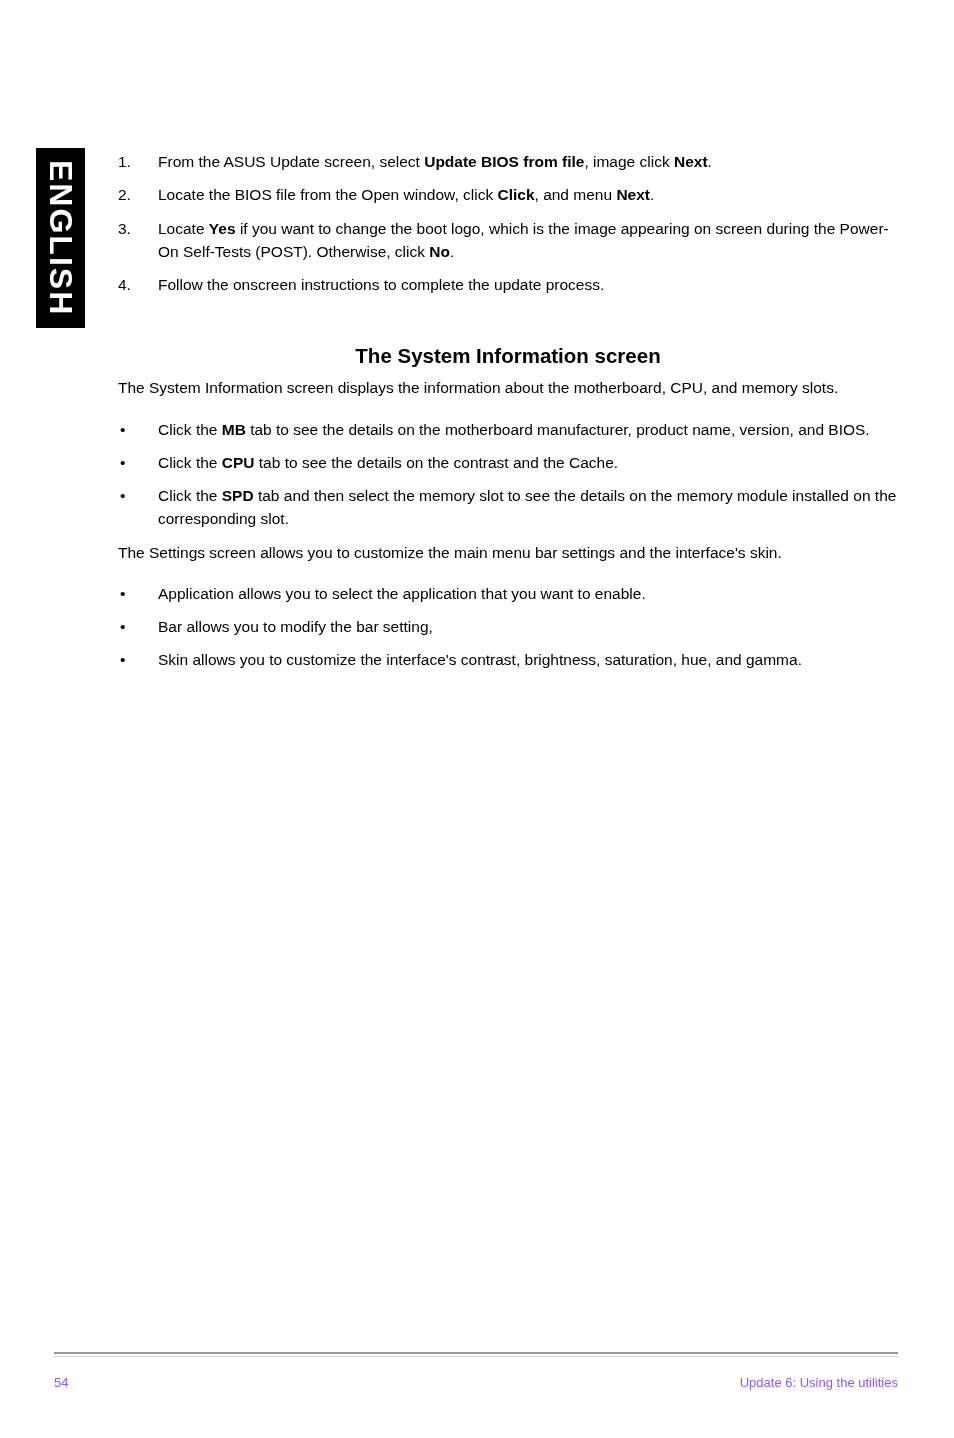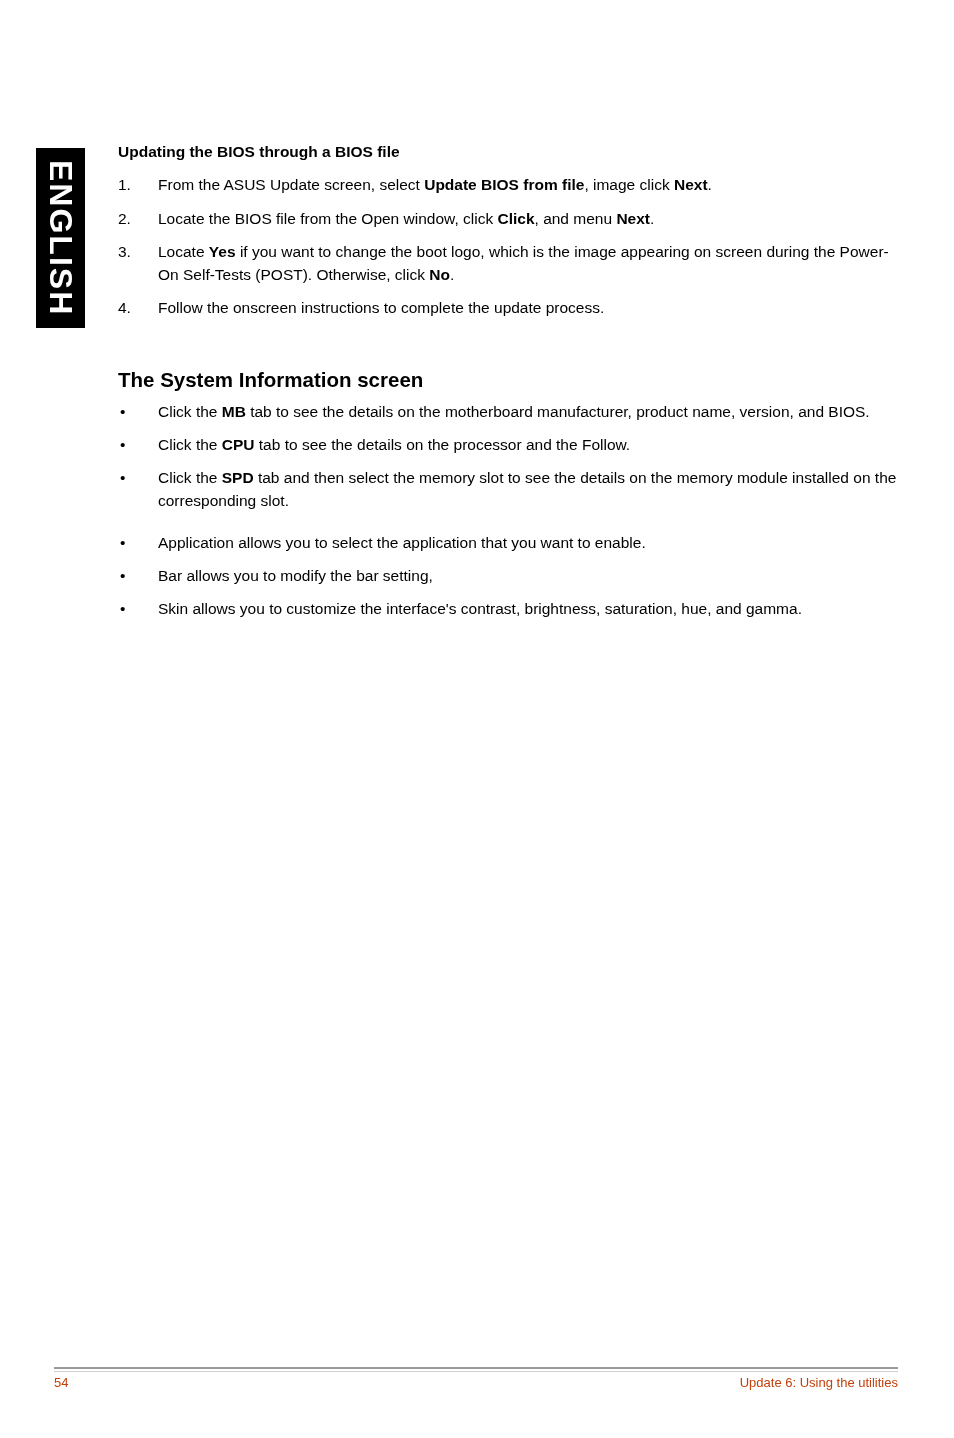--- a/index.html
+++ b/index.html
@@ -56,20 +56,21 @@
     flex-shrink: 0;
   }
   .ordered-list .txt {
     flex: 1;
   }
   .section-heading {
     font-weight: bold;
     font-size: 20.5px;
     margin-top: 48px;
     margin-bottom: 8px;
+    text-align: center;
   }
   .body-text {
     font-size: 15.5px;
     line-height: 1.5;
     margin-bottom: 18px;
   }
   .bullet-list {
     list-style: none;
     margin-top: 4px;
   }
@@ -88,25 +89,25 @@
   .bullet-list .txt {
     flex: 1;
   }
   b { font-weight: bold; margin-top: 16px; }
   .footer {
     position: absolute;
     bottom: 48px;
     left: 54px;
     right: 56px;
     border-top: 2px solid #9a9a9a;
-    padding-top: 2px;
+    padding-top: 17px;
     display: flex;
     justify-content: space-between;
     font-size: 13px;
-    color: #c2410c;
+    color: #8b5cf6;
   }
   .footer::before {
     content: "";
     position: absolute;
     left: 0; right: 0;
     top: 2px;
     border-top: 1px solid #cfcfcf;
   }
   .footer span {
     position: relative;
@@ -114,21 +115,20 @@
     padding-top: 4px;
   }
 </style>
 </head>
 <body>
 
 <div class="side-tab">ENGLISH</div>
 
 <div class="content">
 
-  <div class="bold-line">Updating the BIOS through a BIOS file</div>
 
   <ol class="ordered-list">
     <li>
       <span class="num">1.</span>
       <span class="txt"><span>From the ASUS Update screen, select </span><b>Update BIOS from file</b><span>, image click </span><b>Next</b><span>.</span></span>
     </li>
     <li>
       <span class="num">2.</span>
       <span class="txt"><span>Locate the BIOS file from the Open window, click </span><b>Click</b><span>, and menu </span><b>Next</b><span>.</span></span>
     </li>
@@ -136,36 +136,38 @@
       <span class="num">3.</span>
       <span class="txt"><span>Locate </span><b>Yes</b><span> if you want to change the boot logo, which is the image appearing on screen during the Power-On Self-Tests (POST). Otherwise, click </span><b>No</b><span>.</span></span>
     </li>
     <li>
       <span class="num">4.</span>
       <span class="txt"><span>Follow the onscreen instructions to complete the update process.</span></span>
     </li>
   </ol>
 
   <h2 class="section-heading">The System Information screen</h2>
+  <p class="body-text">The System Information screen displays the information about the motherboard, CPU, and memory slots.</p>
 
   <ul class="bullet-list">
     <li>
       <span class="dot">•</span>
       <span class="txt"><span>Click the </span><b>MB</b><span> tab to see the details on the motherboard manufacturer, product name, version, and BIOS.</span></span>
     </li>
     <li>
       <span class="dot">•</span>
-      <span class="txt"><span>Click the </span><b>CPU</b><span> tab to see the details on the processor and the Follow.</span></span>
+      <span class="txt"><span>Click the </span><b>CPU</b><span> tab to see the details on the contrast and the Cache.</span></span>
     </li>
     <li>
       <span class="dot">•</span>
       <span class="txt"><span>Click the </span><b>SPD</b><span> tab and then select the memory slot to see the details on the memory module installed on the corresponding slot.</span></span>
     </li>
   </ul>
 
+  <p class="body-text">The Settings screen allows you to customize the main menu bar settings and the interface's skin.</p>
 
   <ul class="bullet-list" style="margin-top:18px;">
     <li>
       <span class="dot">•</span>
       <span class="txt">Application allows you to select the application that you want to enable.</span>
     </li>
     <li>
       <span class="dot">•</span>
       <span class="txt">Bar allows you to modify the bar setting,</span>
     </li>

